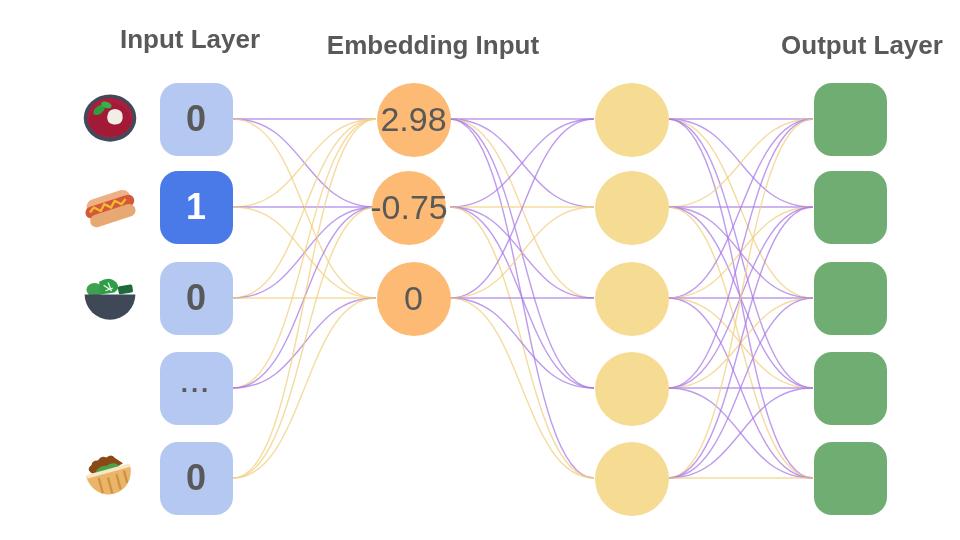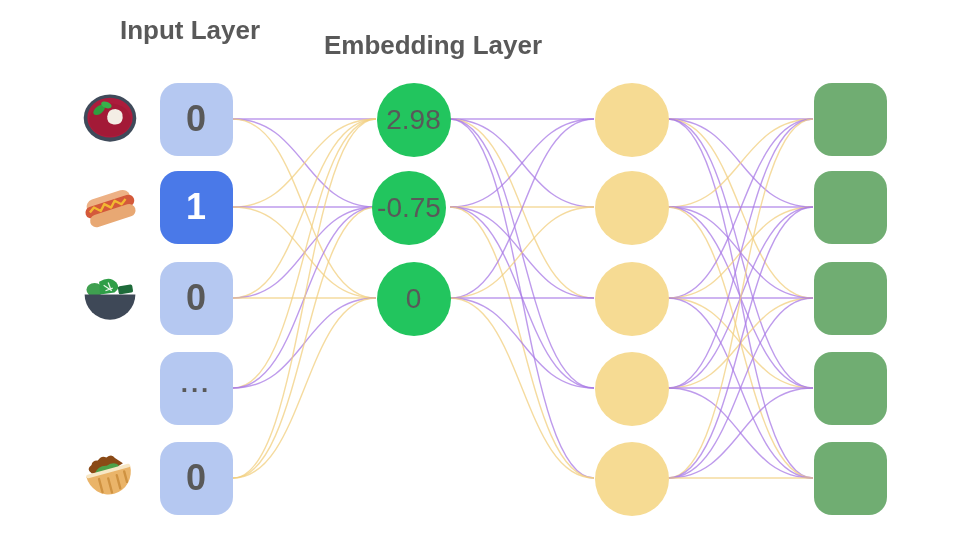--- a/index.html
+++ b/index.html
@@ -8,21 +8,21 @@
   .layer-title{position:absolute;transform:translateX(-50%);font-size:26px;font-weight:bold;
                color:#595959;white-space:nowrap;z-index:3;}
   #edges{position:absolute;left:0;top:0;z-index:1;}
   .node{position:absolute;display:flex;align-items:center;justify-content:center;
         z-index:2;box-sizing:border-box;}
   .node.square{width:73px;height:73px;border-radius:18px;}
   .node.circle{width:74px;height:74px;border-radius:50%;}
   .node.input{background:#b5c8f1;color:#595959;font-size:36px;font-weight:bold;}
   .node.input.active{background:#4a79e8;color:#ffffff;}
   .node.input.dots{font-size:26px;letter-spacing:3px;padding-bottom:10px;}
-  .node.embed{background:#22c55e;color:#595959;font-size:28px;font-weight:normal;}
+  .node.embed{background:#fdba74;color:#595959;font-size:34px;font-weight:normal;}
   .node.hidden{background:#f6db93;}
   .node.output{background:#70ad72;}
   .emoji{position:absolute;width:58px;height:58px;z-index:2;}
   .emoji svg{width:100%;height:100%;display:block;}
 </style>
 </head>
 <body>
 
 <div id="stage">
 
@@ -77,22 +77,23 @@
       <path d="M 668 388 C 740.5 388, 740.5 298, 813 298" stroke="#f2cf7f" stroke-width="1.4" fill="none" opacity="0.75"></path>
       <path d="M 668 388 C 740.5 388, 740.5 388, 813 388" stroke="#a87ae6" stroke-width="1.4" fill="none" opacity="0.75"></path>
       <path d="M 668 388 C 740.5 388, 740.5 478, 813 478" stroke="#a87ae6" stroke-width="1.4" fill="none" opacity="0.75"></path>
       <path d="M 668 478 C 740.5 478, 740.5 119, 813 119" stroke="#f2cf7f" stroke-width="1.4" fill="none" opacity="0.75"></path>
       <path d="M 668 478 C 740.5 478, 740.5 207, 813 207" stroke="#a87ae6" stroke-width="1.4" fill="none" opacity="0.75"></path>
       <path d="M 668 478 C 740.5 478, 740.5 298, 813 298" stroke="#a87ae6" stroke-width="1.4" fill="none" opacity="0.75"></path>
       <path d="M 668 478 C 740.5 478, 740.5 388, 813 388" stroke="#a87ae6" stroke-width="1.4" fill="none" opacity="0.75"></path>
       <path d="M 668 478 C 740.5 478, 740.5 478, 813 478" stroke="#f2cf7f" stroke-width="1.4" fill="none" opacity="0.75"></path>
     </svg>
 
-  <div class="layer-title" style="left: 190px; top: 15px;">Input Layer</div>
-  <div class="layer-title" style="left: 433px; top: 30px;">Embedding Layer</div>
+  <div class="layer-title" style="left: 190px; top: 24px;">Input Layer</div>
+  <div class="layer-title" style="left: 433px; top: 30px;">Embedding Input</div>
+  <div class="layer-title" style="left: 862px; top: 30px;">Output Layer</div>
 
   <span class="emoji" id="emoji-0" style="left: 81px; top: 90px;">
     <svg viewBox="0 0 64 64">
       <ellipse cx="32" cy="31" rx="29" ry="26" fill="#3f4a5a"></ellipse>
       <ellipse cx="32" cy="30.5" rx="25" ry="22" fill="#ac1c3c"></ellipse>
       <ellipse cx="32" cy="33" rx="23" ry="18" fill="#a31a37"></ellipse>
       <path d="M38 21 q9 1 8 10 q-1 8 -10 7 q-8 -1 -7 -9 q1 -8 9 -8z" fill="#f3eee5"></path>
       <ellipse cx="20" cy="22" rx="7.5" ry="4.2" fill="#2f9e3f" transform="rotate(-38 20 22)"></ellipse>
       <ellipse cx="28" cy="16.5" rx="6" ry="3.4" fill="#37b14b" transform="rotate(20 28 16.5)"></ellipse>
     </svg>

